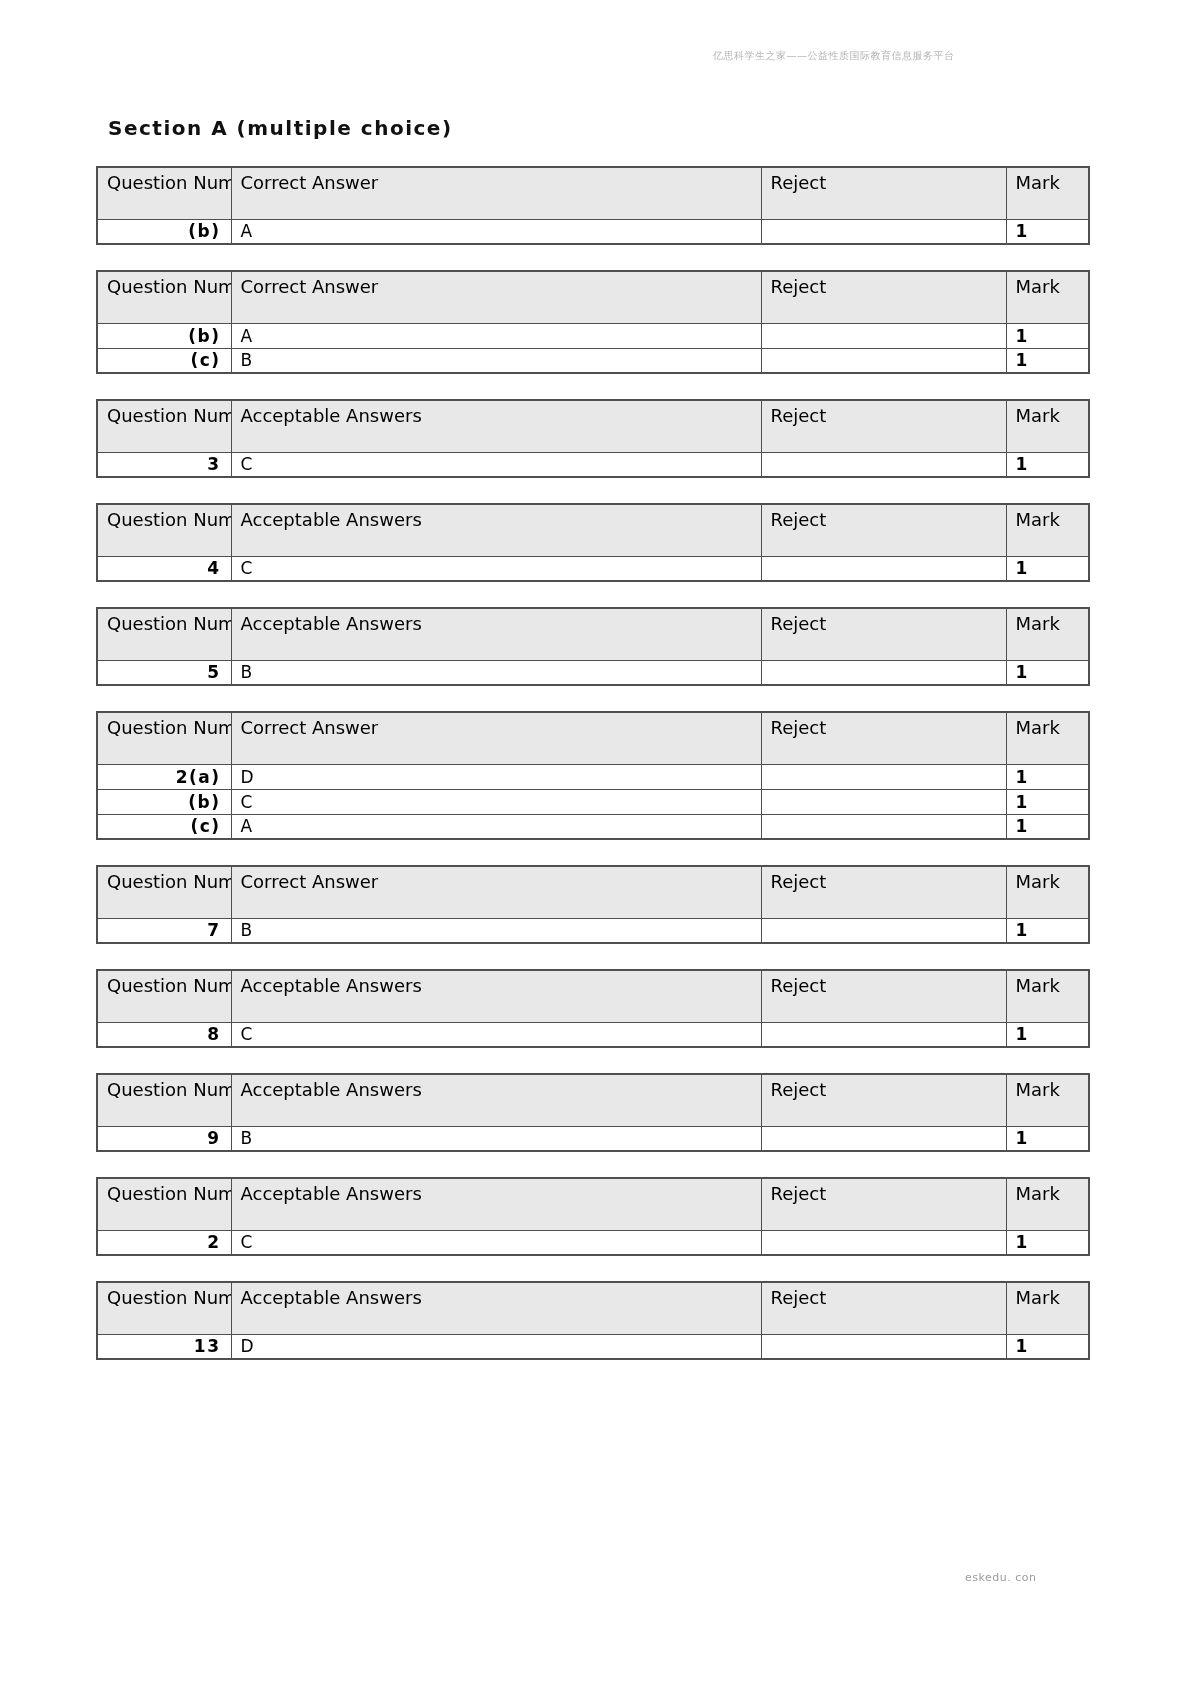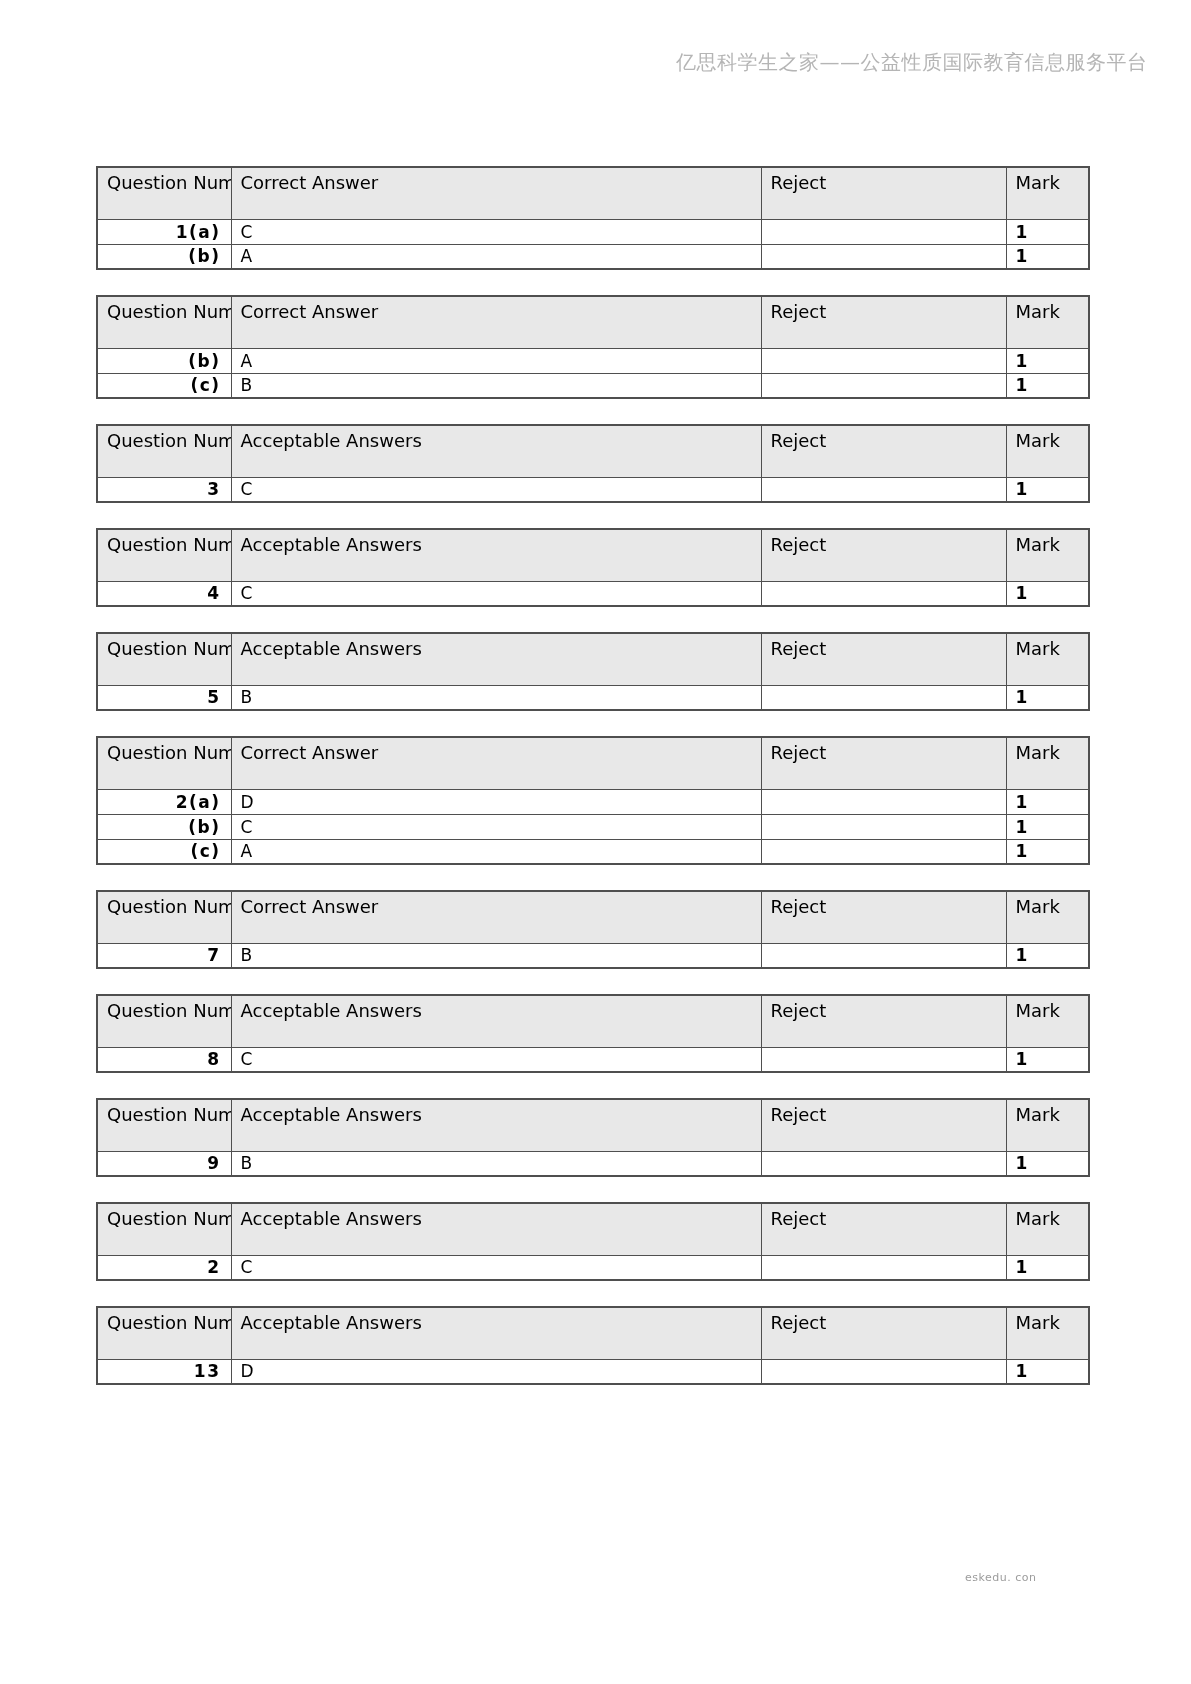--- a/index.html
+++ b/index.html
@@ -15,22 +15,22 @@
     width:1191px;
     height:1684px;
     background:#ffffff;
     font-family:"DejaVu Sans","Liberation Sans",sans-serif;
     color:#000;
     overflow:hidden;
   }
   .watermark{
     position:absolute;
     top:49px;
-    left:676px;
-    font-size:20px;
+    left:713px;
+    font-size:10px;
     letter-spacing:0.5px;
     color:var(--wm);
     white-space:nowrap;
   }
   .title{
     position:absolute;
     top:116px;
     left:108px;
     font-size:20px;
     font-weight:bold;
@@ -96,43 +96,38 @@
     letter-spacing:0.5px;
     color:var(--foot);
     white-space:nowrap;
   }
 </style>
 </head>
 <body>
 
 <div class="page">
   <div class="watermark">亿思科学生之家——公益性质国际教育信息服务平台</div>
+  <div class="title">Section A (multiple choice)</div>
   <div class="tables-wrap">
   <table class="mark-table">
     <colgroup>
       <col style="width:134px">
       <col style="width:530px">
       <col style="width:245px">
       <col style="width:83px">
     </colgroup>
     <thead>
       <tr>
         <th class="col-q">Question Number</th>
         <th class="col-a">Correct Answer</th>
         <th class="col-r">Reject</th>
         <th class="col-m">Mark</th>
       </tr>
     </thead>
     <tbody>
-          <tr>
-            <td class="q-cell">1(a)</td>
-            <td class="a-cell">C</td>
-            <td class="r-cell"></td>
-            <td class="m-cell">1</td>
-          </tr>
           <tr>
             <td class="q-cell">(b)</td>
             <td class="a-cell">A</td>
             <td class="r-cell"></td>
             <td class="m-cell">1</td>
           </tr>
         </tbody>
   </table>
 
   <table class="mark-table">

